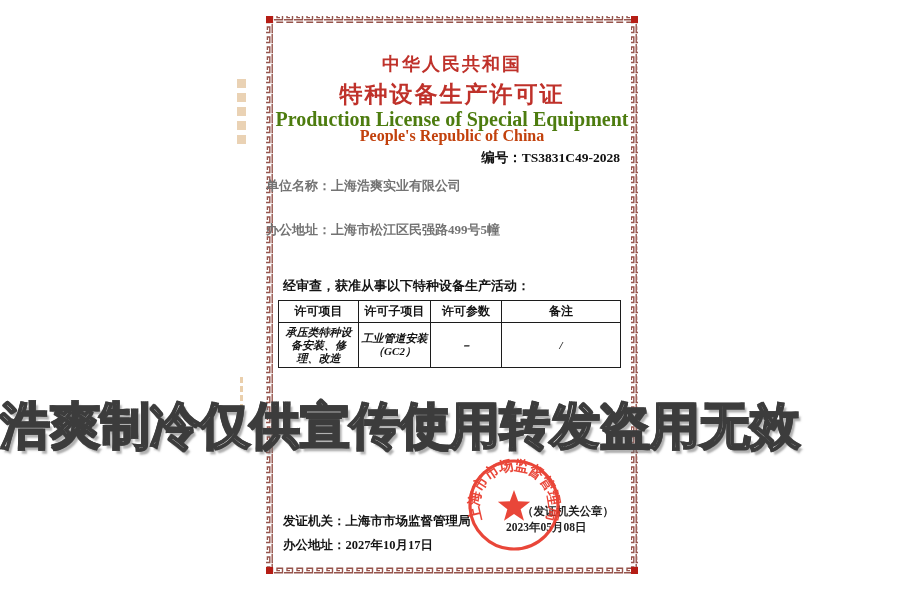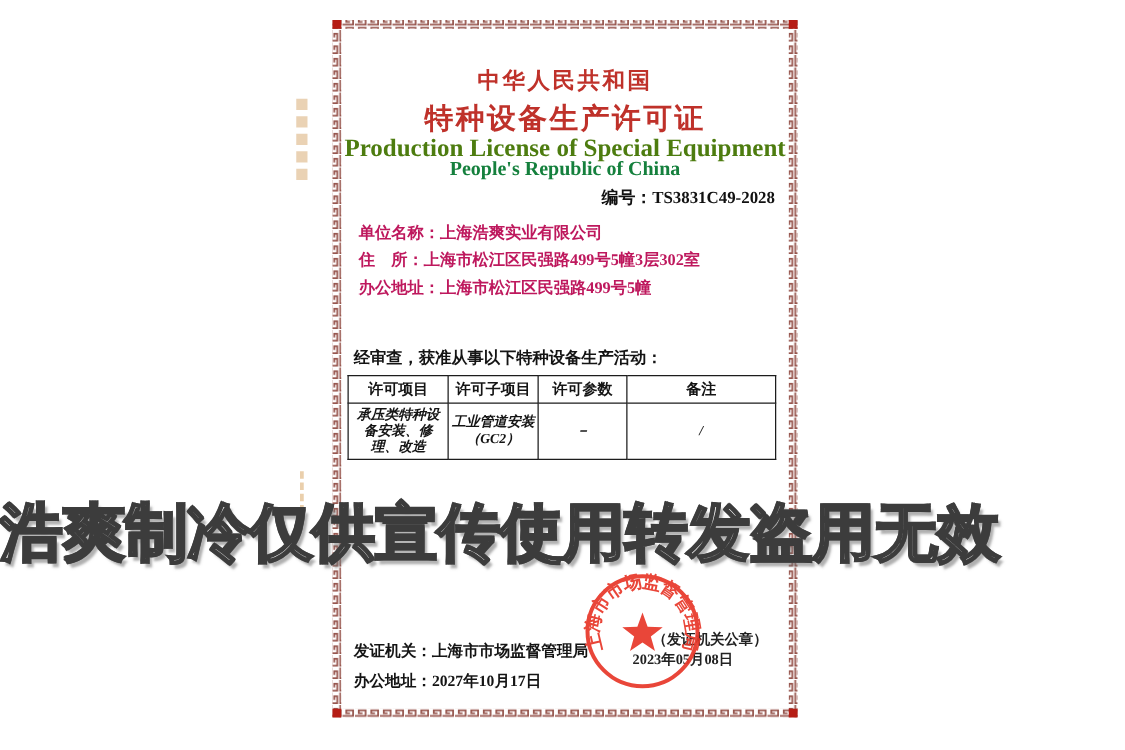--- a/index.html
+++ b/index.html
@@ -16,26 +16,26 @@
   .faint-dashes .dash{width:3px;height:6px;margin:3px 0;background:rgba(214,160,90,.5);filter:blur(.5px);}
 
   
   .title-cn1{position:absolute;left:267px;width:370px;top:52px;text-align:center;
              font-size:18px;font-weight:bold;letter-spacing:2px;color:#bf312a;}
   .title-cn2{position:absolute;left:267px;width:370px;top:79px;text-align:center;
              font-size:23px;font-weight:bold;letter-spacing:2px;color:#bf312a;}
   .title-en1{position:absolute;left:267px;width:370px;top:108px;text-align:center;
              font-size:20px;font-weight:bold;color:#4d7c0f;}
   .title-en2{position:absolute;left:267px;width:370px;top:127px;text-align:center;
-             font-size:16px;font-weight:bold;color:#15803d;}
+             font-size:16px;font-weight:bold;color:#c2410c;}
   .license-line{position:absolute;left:267px;width:353px;top:149px;text-align:right;
              font-size:13.5px;font-weight:bold;color:#111;}
 
   
-  .field{position:absolute;left:287px;font-size:13px;font-weight:bold;color:#be185d;white-space:pre;}
+  .field{position:absolute;left:266px;font-size:13px;font-weight:bold;color:#737373;white-space:pre;}
   .field.f1{top:177px;} .field.f2{top:199px;} .field.f3{top:221px;}
   .approval{position:absolute;left:283px;top:277px;font-size:13px;font-weight:bold;color:#141414;}
 
   
   .permit-table{position:absolute;left:278px;top:300px;border-collapse:collapse;table-layout:fixed;
                 width:342px;font-weight:bold;color:#141414;}
   .permit-table th,.permit-table td{border:1.3px solid #1c1c1c;text-align:center;vertical-align:middle;
                 padding:1px 2px;line-height:13px;}
   .permit-table th{height:19px;font-size:12px;margin-left:25px;}
   .permit-table td{height:42px;font-size:11px;font-style:italic;}
@@ -97,21 +97,20 @@
   </div>
 
   <div class="title-cn1">中华人民共和国</div>
   <div class="title-cn2">特种设备生产许可证</div>
   <div class="title-en1">Production License of Special Equipment</div>
   <div class="title-en2">People's Republic of China</div>
 
   <div class="license-line"><span>编号：</span><span>TS3831C49-2028</span></div>
 
   <div class="field f1"><span>单位名称：</span><span>上海浩爽实业有限公司</span></div>
-  <div class="field f2"><span>住　所：</span><span>上海市松江区民强路499号5幢3层302室</span></div>
   <div class="field f3"><span>办公地址：</span><span>上海市松江区民强路499号5幢</span></div>
 
   <div class="approval">经审查，获准从事以下特种设备生产活动：</div>
 
   <table class="permit-table">
     <colgroup>
         <col style="width:80px">
         <col style="width:72px">
         <col style="width:71px">
         <col style="width:119px">

